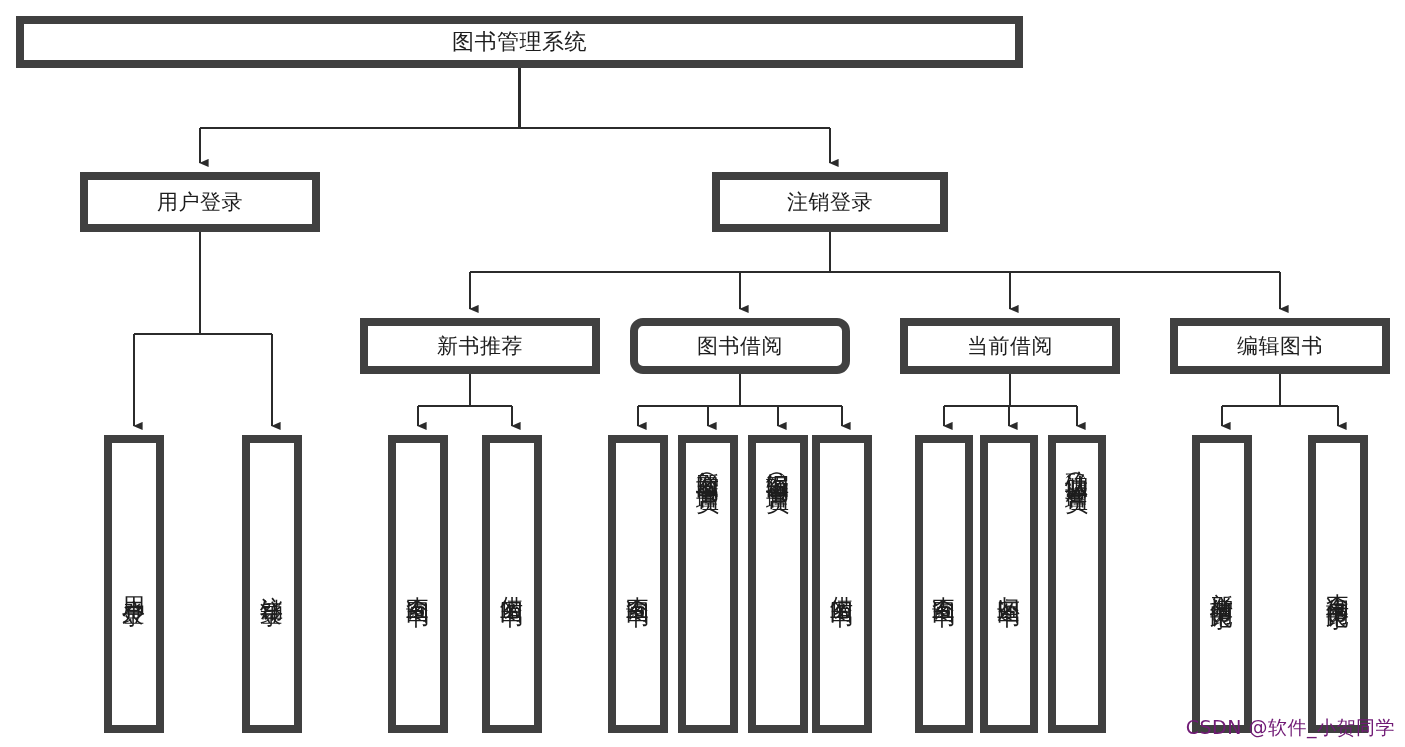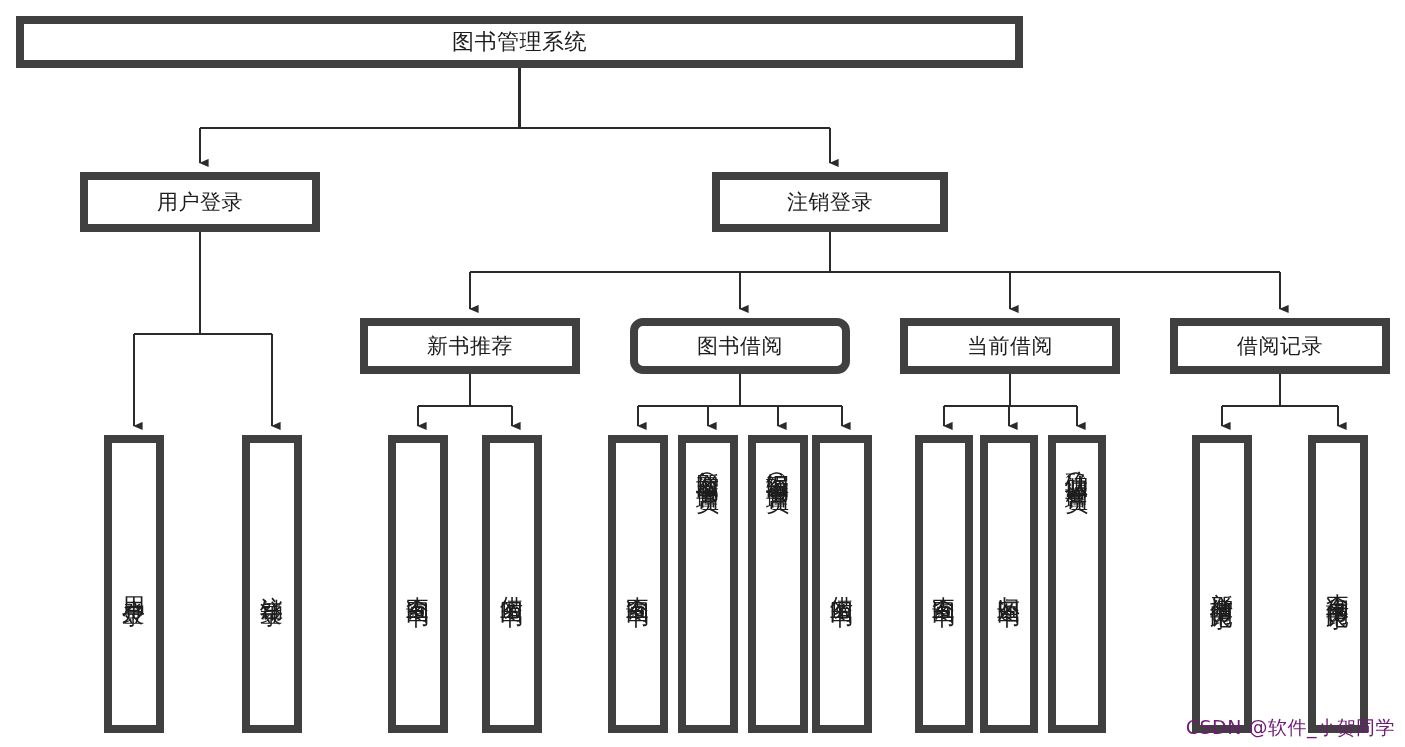--- a/index.html
+++ b/index.html
@@ -138,31 +138,31 @@
     <span class="node-label">图书管理系统</span>
   </div>
 
   <div class="node horiz" style="left:80px; top:172px; width:240px; height:60px;">
     <span class="node-label">用户登录</span>
   </div>
   <div class="node horiz" style="left:712px; top:172px; width:236px; height:60px;">
     <span class="node-label">注销登录</span>
   </div>
 
-  <div class="node horiz" style="left:360px; top:318px; width:220px; height:56px;">
+  <div class="node horiz" style="left:360px; top:318px; width:240px; height:56px;">
     <span class="node-label">新书推荐</span>
   </div>
   <div class="node horiz" style="left:630px; top:318px; width:220px; height:56px;border-radius:13px;">
     <span class="node-label">图书借阅</span>
   </div>
   <div class="node horiz" style="left:900px; top:318px; width:220px; height:56px;">
     <span class="node-label">当前借阅</span>
   </div>
   <div class="node horiz" style="left:1170px; top:318px; width:220px; height:56px;">
-    <span class="node-label">借阅记录</span>
+    <span class="node-label">编辑图书</span>
   </div>
 
   <div class="node vert centered" style="left:104px; top:435px; width:60px; height:298px;">
     <span class="node-label">用户登录</span>
   </div>
   <div class="node vert centered" style="left:242px; top:435px; width:60px; height:298px;">
     <span class="node-label">注销登录</span>
   </div>
 
   <div class="node vert centered" style="left:388px; top:435px; width:60px; height:298px;">

